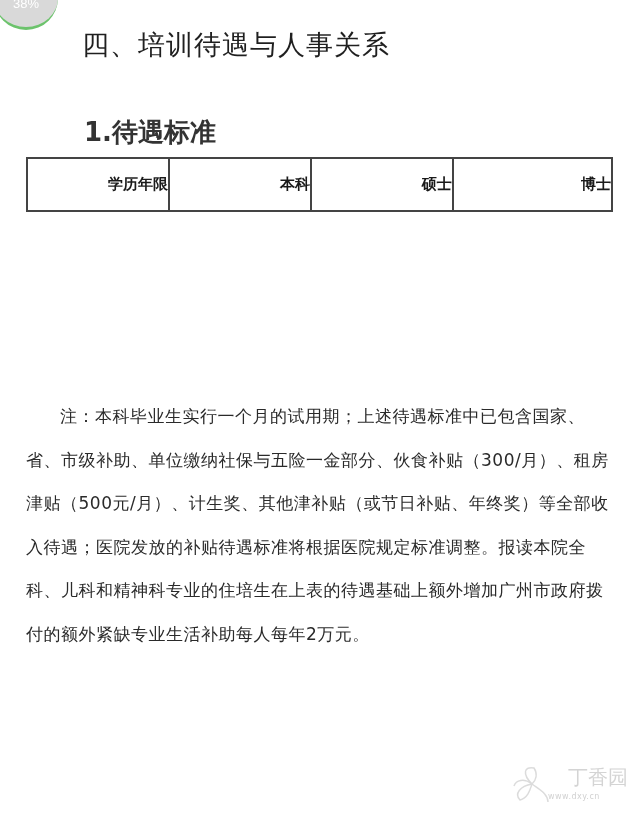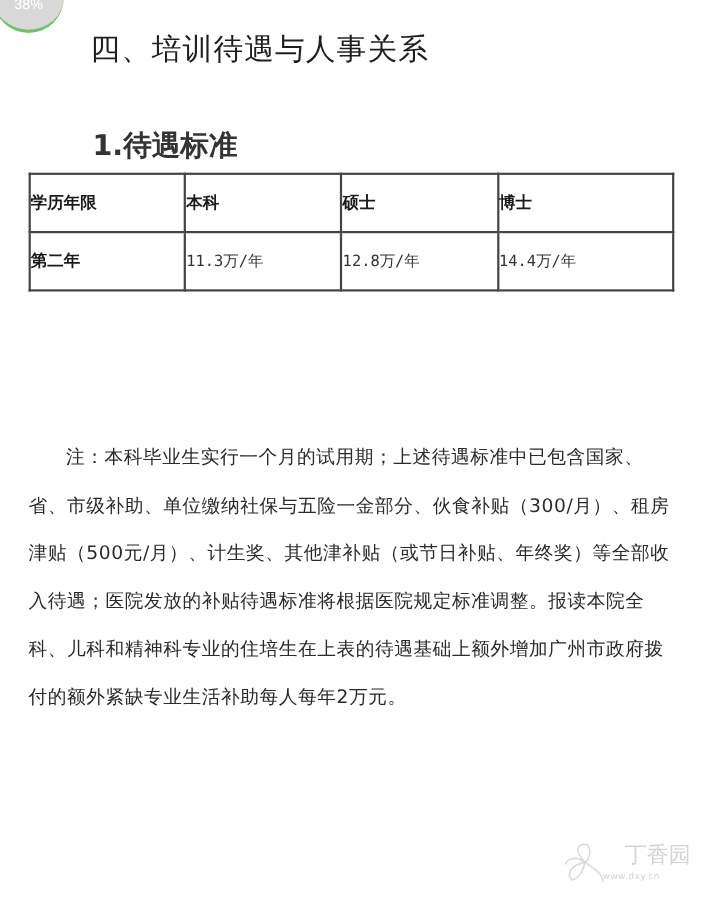--- a/index.html
+++ b/index.html
@@ -29,21 +29,21 @@
   .sub-title {
     position: absolute; left: 68px; top: 99px;
     font-size: 26px; color: #333333; margin: 16px; white-space: nowrap;
   }
   table.salary {
     position: absolute; left: 26px; top: 157px;
     width: 587px; border-collapse: collapse;
     font-family: "DejaVu Sans", sans-serif;
   }
   table.salary td, table.salary th {
-    border: 2px solid #444444; height: 51px; text-align: left;
+    border: 2px solid #444444; height: 51px; text-align: right;
     padding: 0;
   }
   table.salary th { font-size: 15px; font-weight: bold; color: #1a1a1a; }
   table.salary td.rowhead { font-size: 15px; font-weight: bold; color: #1a1a1a; }
   table.salary td.val { font-size: 14px; color: #333333; font-family: "DejaVu Sans Mono", monospace; }
   .col1 { width: 146px; } .col2 { width: 146px; } .col3 { width: 146px; } .col4 { width: 164px; }
   .note {
     position: absolute; left: 26px; top: 395px; width: 590px;
     font-size: 17px; line-height: 43.5px; color: #2a2a2a;
     margin: 0; text-indent: 2em; letter-spacing: 0.5px;
@@ -70,26 +70,20 @@
 <table class="salary">
   <thead>
     <tr>
       <th class="col1">学历年限</th>
       <th class="col2">本科</th>
       <th class="col3">硕士</th>
       <th class="col4">博士</th>
     </tr>
   </thead>
   <tbody>
-    <tr>
-      <td class="rowhead">第二年</td>
-      <td class="val">11.3万/年</td>
-      <td class="val">12.8万/年</td>
-      <td class="val">14.4万/年</td>
-    </tr>
   </tbody>
 </table>
 
 <p class="note">注：本科毕业生实行一个月的试用期；上述待遇标准中已包含国家、省、市级补助、单位缴纳社保与五险一金部分、伙食补贴（300/月）、租房津贴（500元/月）、计生奖、其他津补贴（或节日补贴、年终奖）等全部收入待遇；医院发放的补贴待遇标准将根据医院规定标准调整。报读本院全科、儿科和精神科专业的住培生在上表的待遇基础上额外增加广州市政府拨付的额外紧缺专业生活补助每人每年2万元。</p>
 
 <div class="watermark">
   <svg class="wm-logo" viewBox="0 0 40 40">
     <g fill="none" stroke="#d8d8d8" stroke-width="1.5">
       <path d="M20 20 C10 10, 12 2, 22 4 C26 10, 24 16, 20 20Z"></path>
       <path d="M20 20 C8 22, 2 30, 8 36 C16 34, 18 26, 20 20Z"></path>

